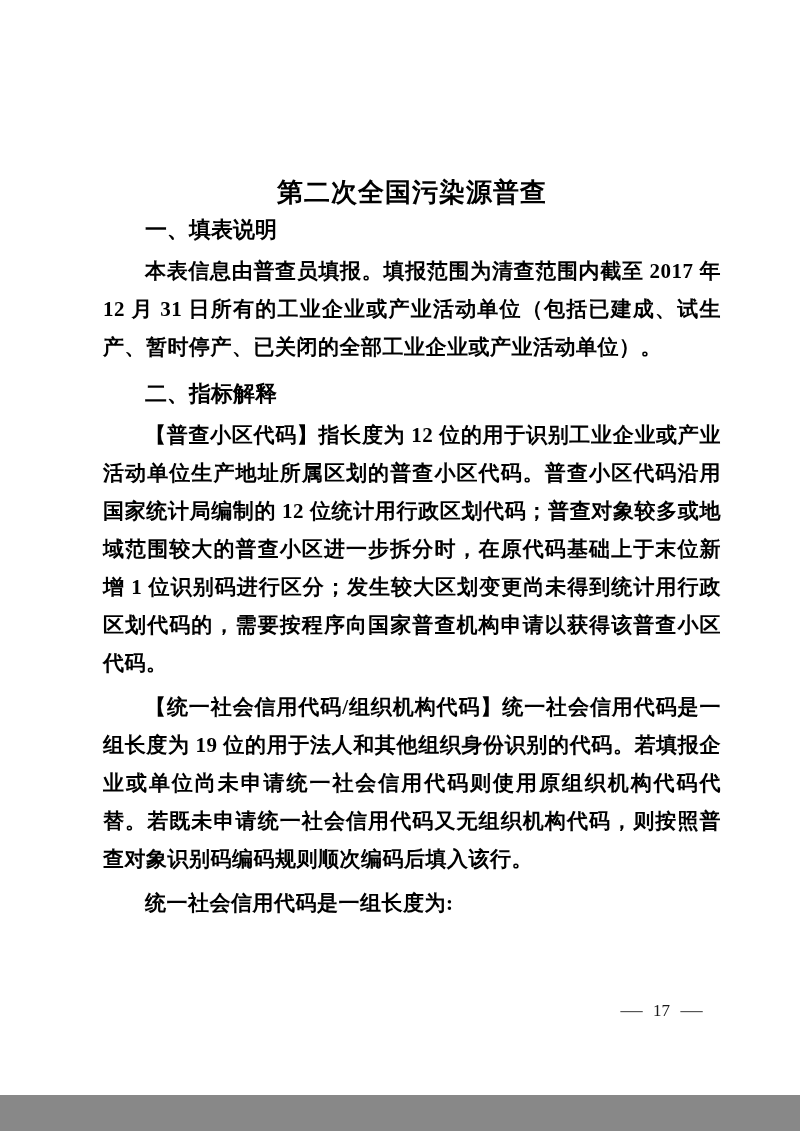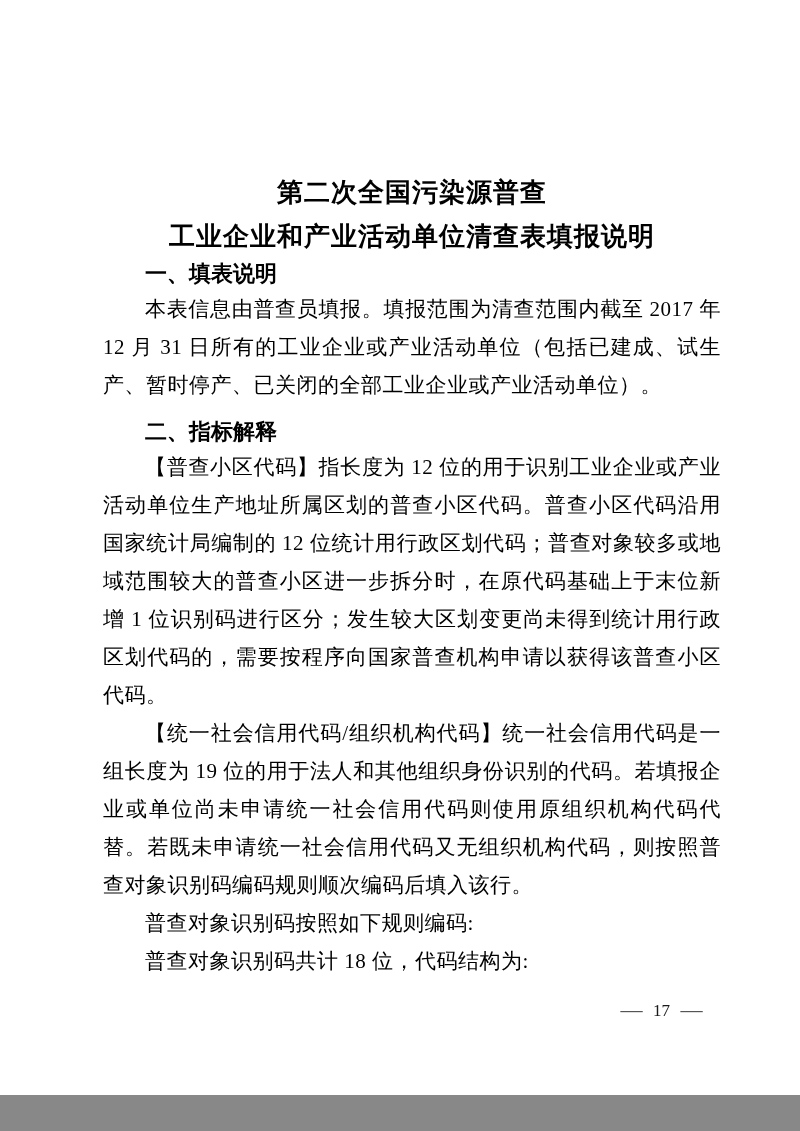--- a/index.html
+++ b/index.html
@@ -33,25 +33,27 @@
     padding-left: 42px;
     font-family: "Liberation Sans", "DejaVu Sans", sans-serif;
     font-weight: bold;
     font-size: 22px;
     line-height: 32px;
   }
   .doc-heading.second {
     margin-top: 12px;
   }
   .body-para {
+    margin-top: 6px;
     font-size: 21px;
     line-height: 38px;
     text-align: justify;
     text-indent: 2em;
     letter-spacing: 0.5px;
+    font-weight: bold;
   }
   .body-para.short {
     text-align: left;
   }
   .footer {
     position: absolute;
     top: 1000px;
     right: 100px;
     display: flex;
     align-items: center;
@@ -68,36 +70,34 @@
   }
 </style>
 </head>
 <body>
 
 <div class="page">
   <div class="content">
 
     <div class="title-block">
       <div>第二次全国污染源普查</div>
-      <div>工业企业和产业活动单位清查表填报说明</div>
     </div>
 
     <div class="doc-heading">一、填表说明</div>
 
     <p class="body-para">本表信息由普查员填报。填报范围为清查范围内截至 2017 年 12 月 31 日所有的工业企业或产业活动单位（包括已建成、试生产、暂时停产、已关闭的全部工业企业或产业活动单位）。</p>
 
     <div class="doc-heading second">二、指标解释</div>
 
     <p class="body-para">【普查小区代码】指长度为 12 位的用于识别工业企业或产业活动单位生产地址所属区划的普查小区代码。普查小区代码沿用国家统计局编制的 12 位统计用行政区划代码；普查对象较多或地域范围较大的普查小区进一步拆分时，在原代码基础上于末位新增 1 位识别码进行区分；发生较大区划变更尚未得到统计用行政区划代码的，需要按程序向国家普查机构申请以获得该普查小区代码。</p>
 
     <p class="body-para">【统一社会信用代码/组织机构代码】统一社会信用代码是一组长度为 19 位的用于法人和其他组织身份识别的代码。若填报企业或单位尚未申请统一社会信用代码则使用原组织机构代码代替。若既未申请统一社会信用代码又无组织机构代码，则按照普查对象识别码编码规则顺次编码后填入该行。</p>
 
-    <p class="body-para short">普查对象识别码按照如下规则编码:</p>
+    <p class="body-para short">统一社会信用代码是一组长度为:</p>
 
-    <p class="body-para short">普查对象识别码共计 18 位，代码结构为:</p>
 
   </div>
 
   <div class="footer">
     <span class="dash">—</span>
     <span>17</span>
     <span class="dash">—</span>
   </div>
 </div>
 

